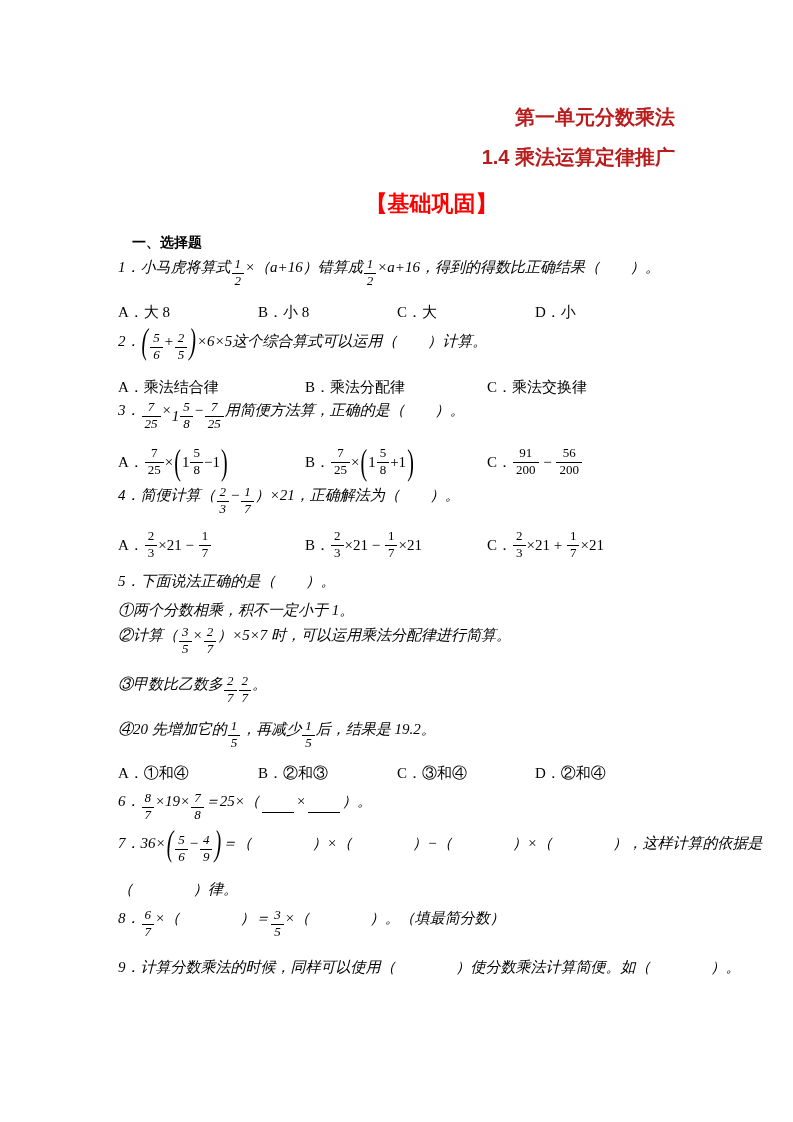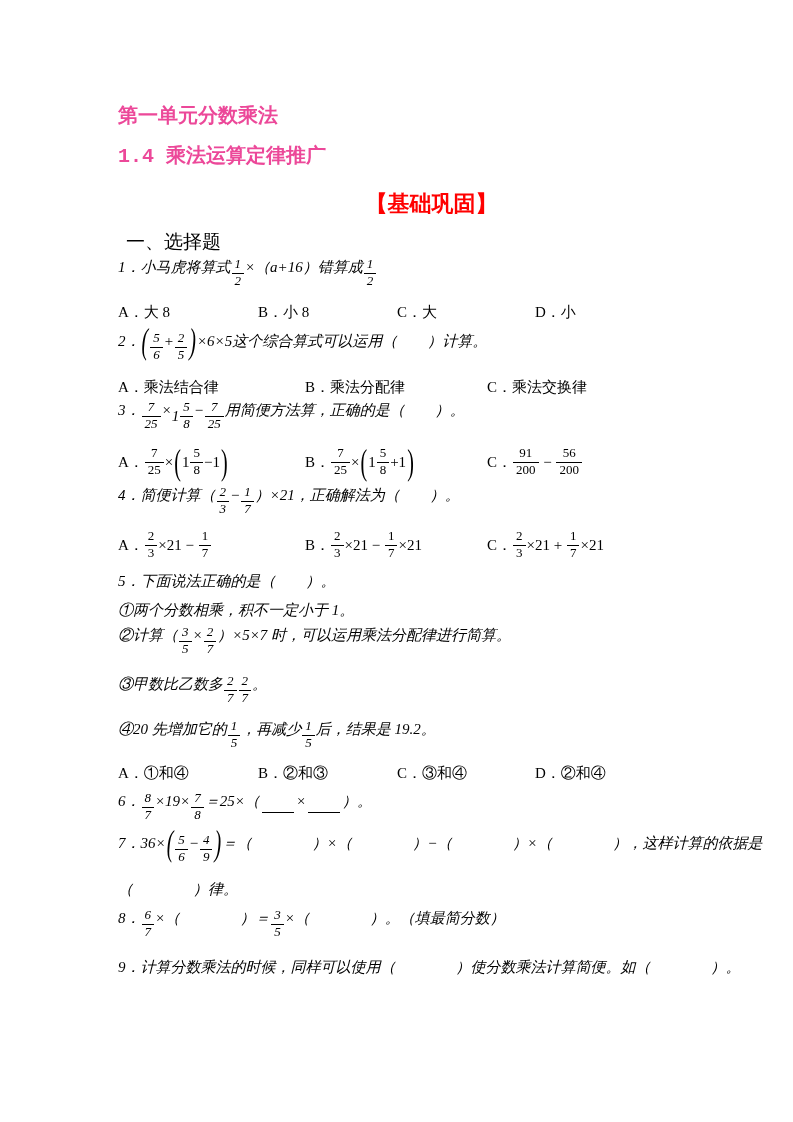--- a/index.html
+++ b/index.html
@@ -2,31 +2,31 @@
 <html><head>
 <meta charset="utf-8">
 <style>
   html,body{margin:0;padding:0;background:#fff;}
   .page{
     position:relative;box-sizing:border-box;width:793px;height:1122px;
     background:#ffffff;padding:104px 40px 0 118px;
     font-family:"Liberation Serif",serif;font-size:15px;color:#000;overflow:hidden;
   }
   .doc-title{
-    font-family:Liberation Mono, monospace;font-weight:700;color:#ec4899;
-    font-size:20px;line-height:26px;text-align:left;margin:0 78px 14px 0;
+    font-family:Liberation Sans, sans-serif;font-weight:700;color:#b91c1c;
+    font-size:20px;line-height:26px;text-align:right;margin:0 78px 14px 0;
   }
   .lesson{margin-bottom:20px;}
   .banner{
     font-family:"Liberation Sans",sans-serif;font-weight:700;color:#ff0000;
     font-size:22px;line-height:28px;margin:0 0 14px -8px;text-align:center;
   }
   .part-head{
-    font-family:"Liberation Sans",sans-serif;font-weight:400;
-    font-size:19px;line-height:20px;margin:0 8px 5px;
+    font-family:"Liberation Sans",sans-serif;font-weight:700;
+    font-size:14px;line-height:20px;margin:0 14px 5px;
   }
   .mathline{display:flex;align-items:flex-start;white-space:pre;line-height:20px;font-style:italic;}
   .opts{display:grid;align-items:center;line-height:20px;}
   .cols4{grid-template-columns:140px 139px 138px 1fr;}
   .cols3{grid-template-columns:187px 182px 1fr;}
   .opt{display:inline-flex;align-items:center;white-space:pre;}
   .frac{display:inline-flex;flex-direction:column;align-items:center;
         font-size:13px;line-height:1.15;margin:0 1px;}
   .frac .num{align-self:stretch;text-align:center;border-bottom:1px solid #000;padding:0 3px 1px;}
   .frac .den{padding:0 3px;}
@@ -43,21 +43,21 @@
 <body>
 
 <div class="page">
 
   <h1 class="doc-title">第一单元分数乘法</h1>
   <h2 class="doc-title lesson">1.4 乘法运算定律推广</h2>
   <div class="banner">【基础巩固】</div>
 
   <div class="part-head">一、选择题</div>
 
-  <div class="mathline mh40 mb5"><span>1．小马虎将算式</span><span class="frac"><span class="num">1</span><span class="den">2</span></span><span>×（a+16）错算成</span><span class="frac"><span class="num">1</span><span class="den">2</span></span></div>
+  <div class="mathline mh40 mb5"><span>1．小马虎将算式</span><span class="frac"><span class="num">1</span><span class="den">2</span></span><span>×（a+16）错算成</span><span class="frac"><span class="num">1</span><span class="den">2</span></span><span>×a+16，得到的得数比正确结果（　　）。</span></div>
   <div class="opts cols4 h20 mb9">
       <span class="opt"><span>A．</span><span class="opt"><span>大 8</span></span></span>
       <span class="opt"><span>B．</span><span class="opt"><span>小 8</span></span></span>
       <span class="opt"><span>C．</span><span class="opt"><span>大</span></span></span>
       <span class="opt"><span>D．</span><span class="opt"><span>小</span></span></span>
     </div>
 
   <div class="mathline mh43 mb3"><span>2．</span><span class="bigp">(</span><span class="frac"><span class="num">5</span><span class="den">6</span></span><span>+</span><span class="frac"><span class="num">2</span><span class="den">5</span></span><span class="bigp">)</span><span>×6×5这个综合算式可以运用（　　）计算。</span></div>
   <div class="opts cols3 h20 mb3">
       <span class="opt"><span>A．</span><span class="opt"><span>乘法结合律</span></span></span>

